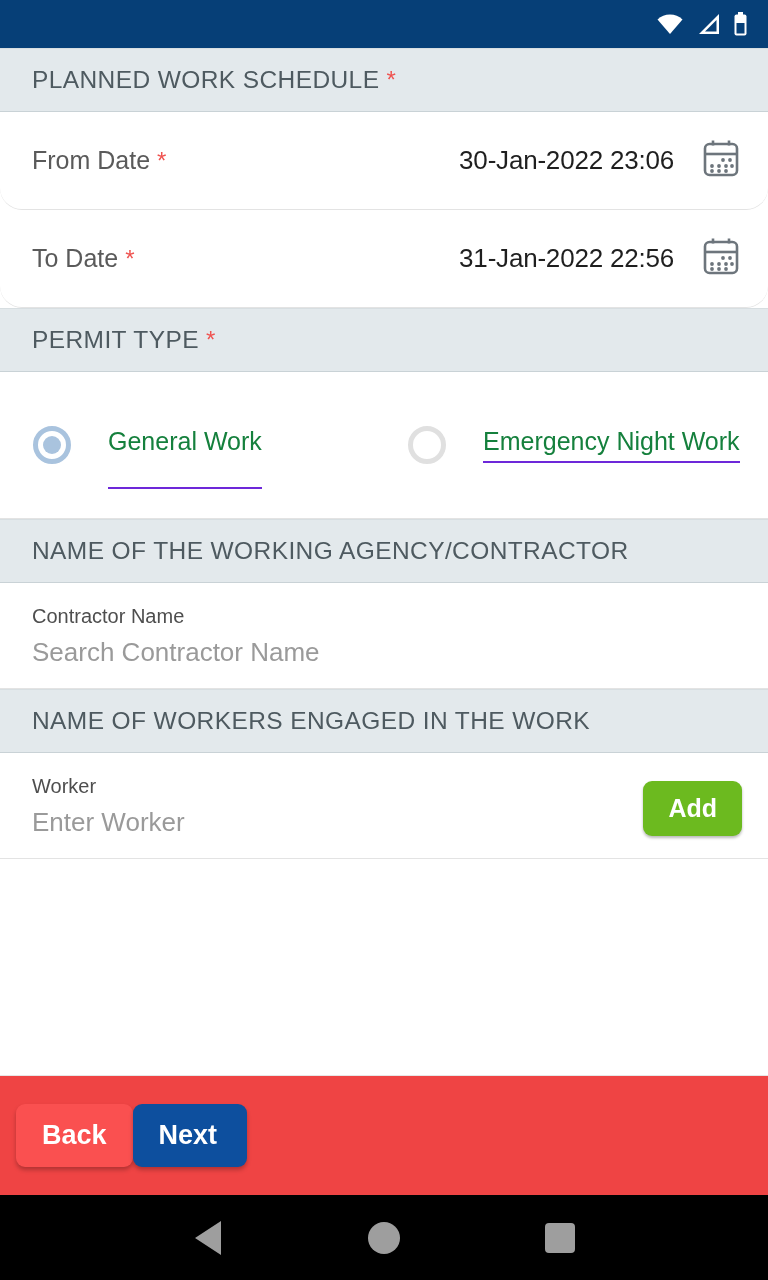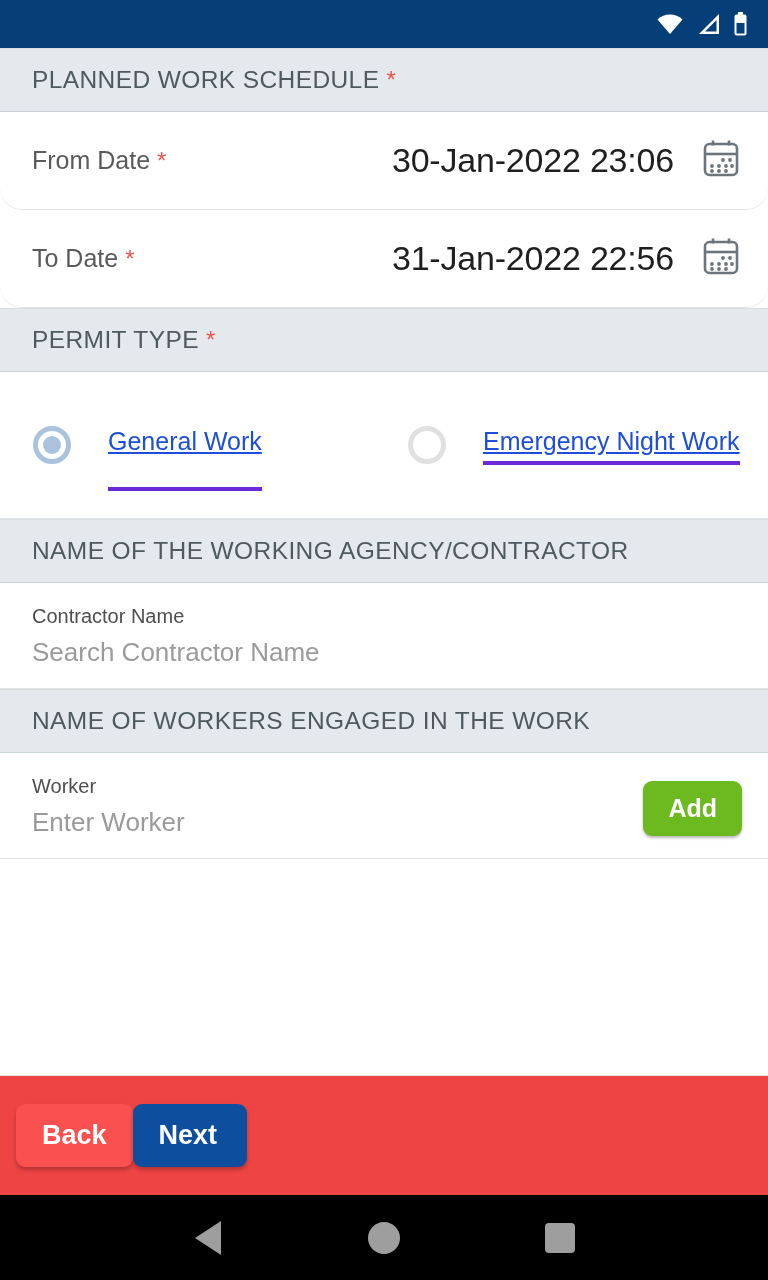--- a/index.html
+++ b/index.html
@@ -48,21 +48,21 @@
 
   .row {
     height:98px; display:flex; align-items:center;
     padding:0 26px 0 32px;
     border-bottom:1px solid #e3e3e3;
     background:#fff;
     border-radius:22px;
   }
   .row-label { font-size:25px; color:#5a5a5a; }
   .row-spacer { flex:1; }
-  .row-value { font-size:34px; color:#1f1f1f; margin-right:26px; letter-spacing:-.2px; }
+  .row-value { font-size:26px; color:#1f1f1f; margin-right:26px; letter-spacing:-.2px; }
 
   
   .radio-block {
     background:#fff; height:147px;
     display:flex; align-items:center;
     padding:0 22px 0 24px;
     border-bottom:1px solid #e3e3e3;
   }
   .radio-opt { display:flex; align-items:center; }
   .radio-opt.first { width:375px; }
@@ -71,24 +71,23 @@
   .radio-ring {
     width:38px; height:38px; border-radius:50%;
     border:5px solid #a9c3de; background:#fff;
     display:flex; align-items:center; justify-content:center;
   }
   .radio-ring.off { border-color:#e0e0e0; }
   .radio-dot { width:18px; height:18px; border-radius:50%; background:#a9c3de; }
 
   .radio-label-wrap { margin-left:28px; padding-bottom:6px; }
   .radio-label {
-    font-size:25px; color:#1d4ed8; line-height:1.18;
+    font-size:25px; color:#15803d; line-height:1.18;
     padding-bottom:32px; min-width:210px;
-    border-bottom:4px solid #6d28d9;
-    text-decoration:underline;
+    border-bottom:2px solid #6d28d9;
   }
   .radio-label.two-line { padding-bottom:6px; min-width:212px; }
 
   
   .field-row {
     background:#fff; padding:22px 26px 20px 32px;
     display:flex; align-items:flex-end;
     border-bottom:1px solid #e3e3e3;
     min-height:102px;
   }

